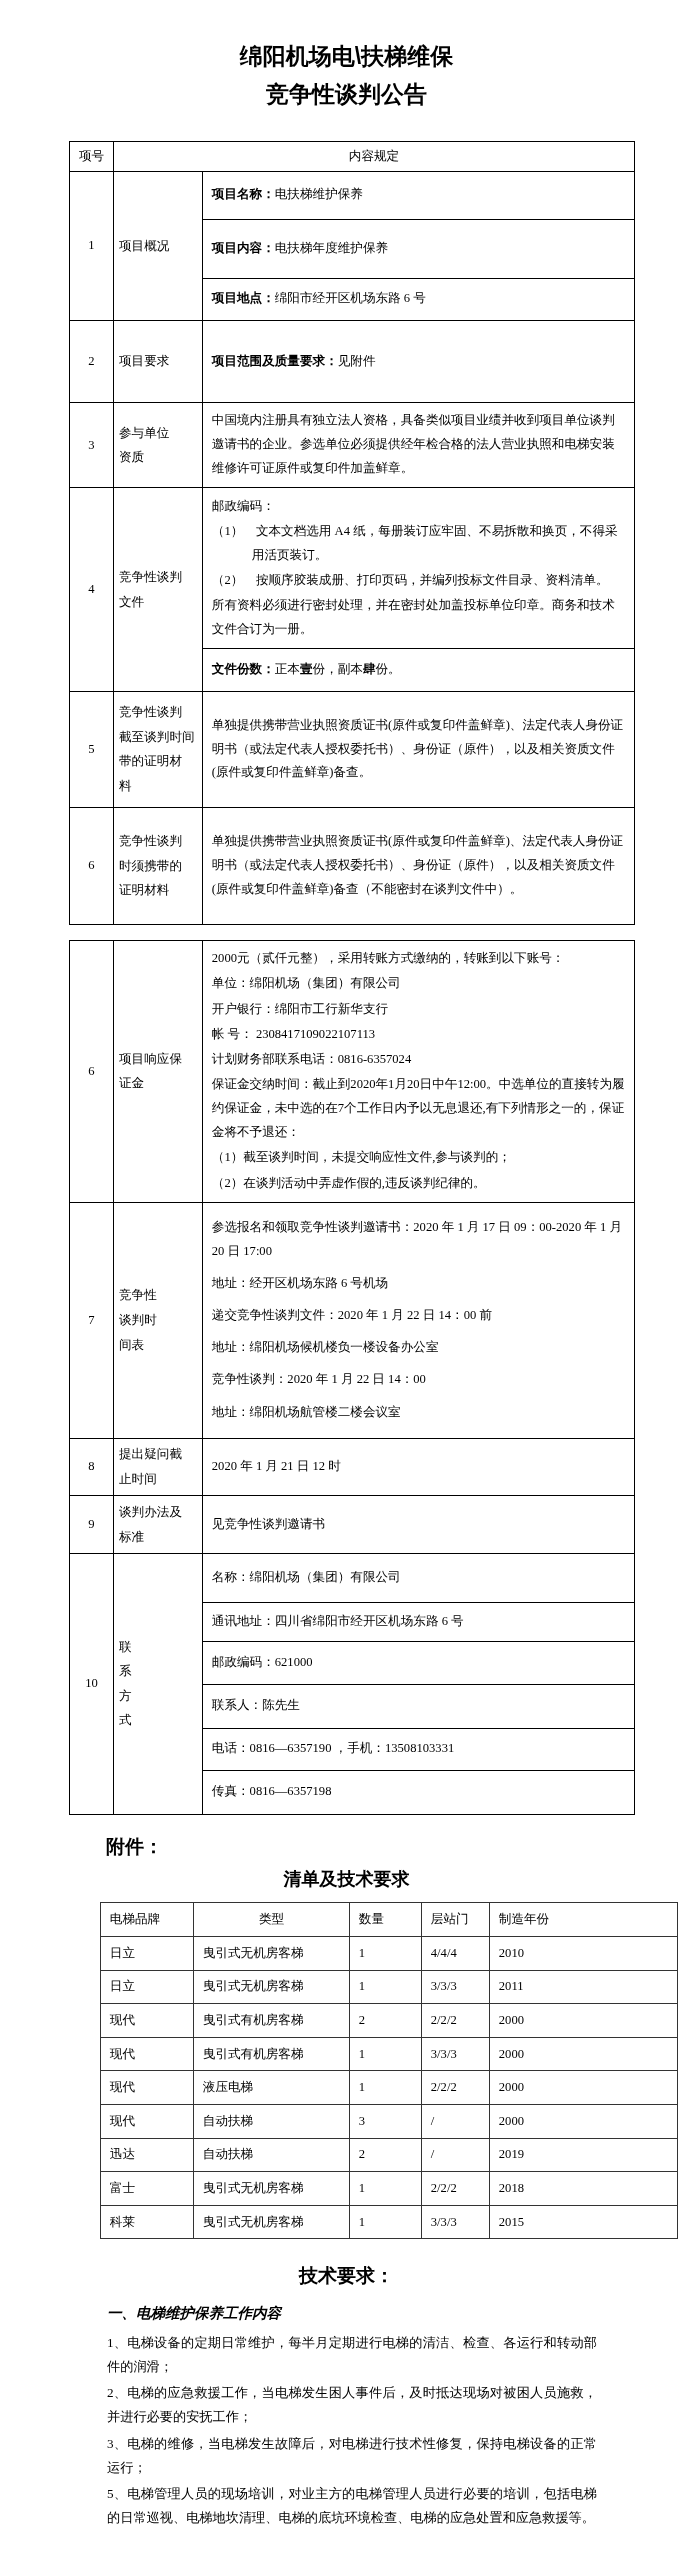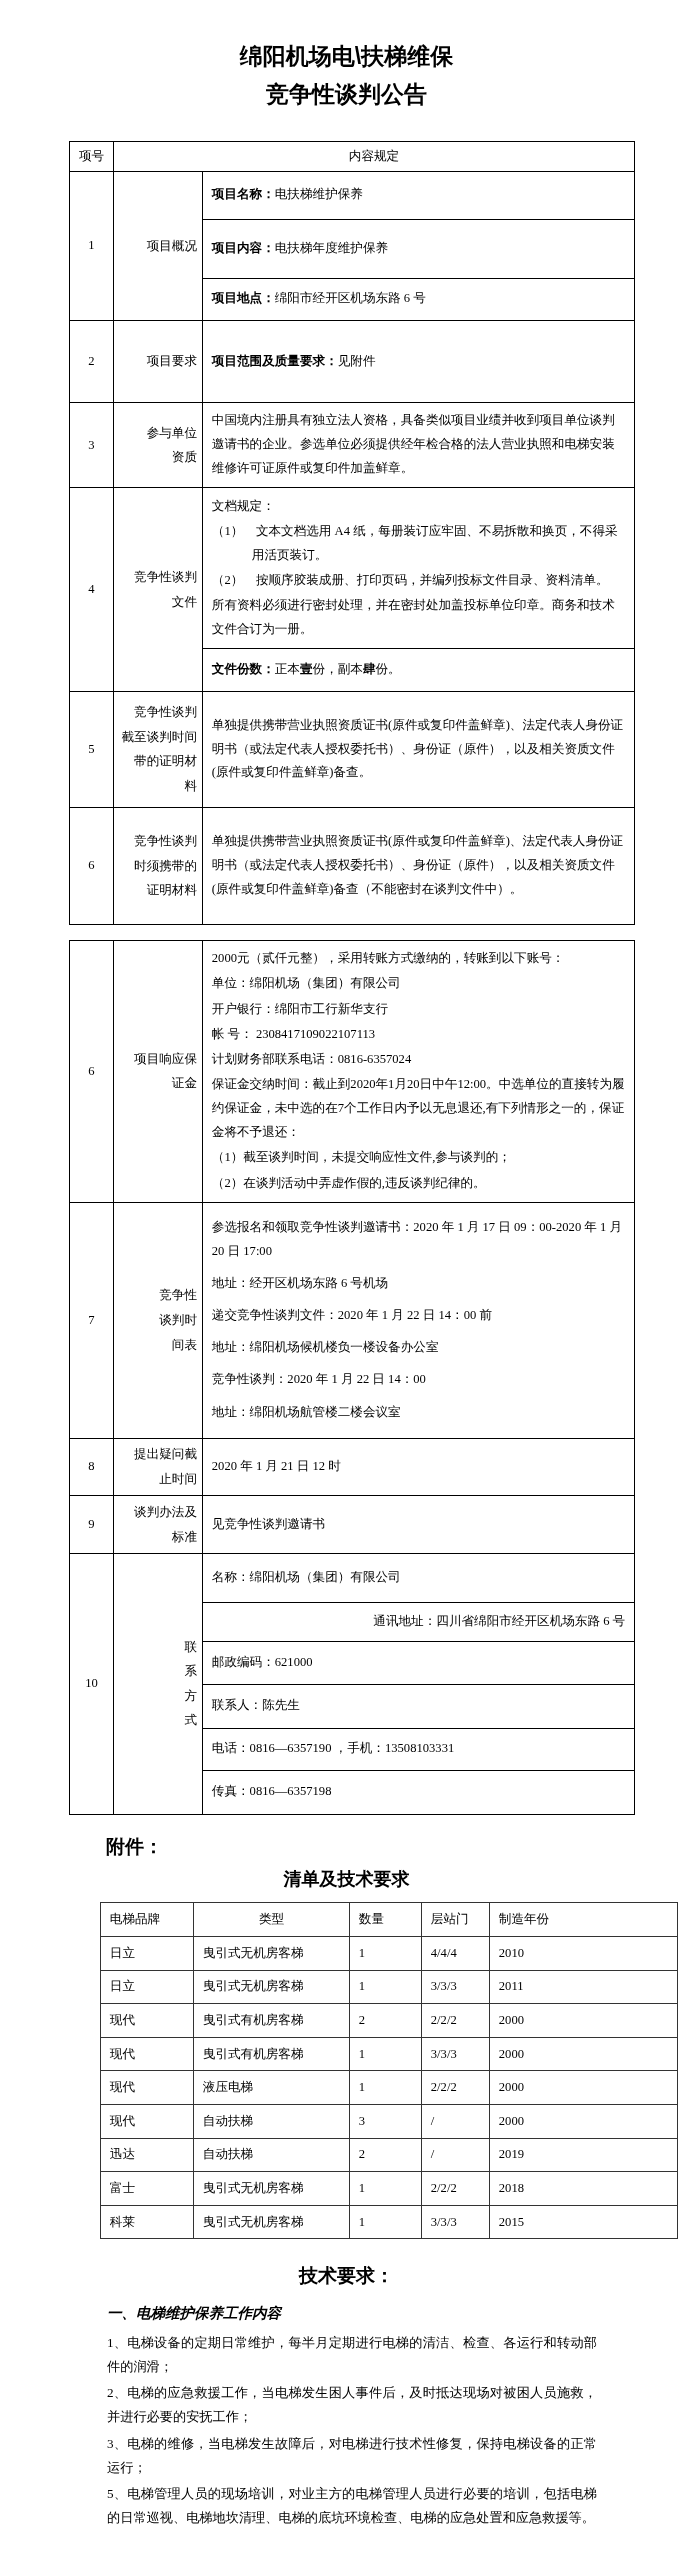--- a/index.html
+++ b/index.html
@@ -9,21 +9,21 @@
   .title { text-align:center; font-family:"Liberation Sans","DejaVu Sans",sans-serif;
            font-weight:bold; font-size:23px; line-height:38px; margin:0 0 28px 0; }
 
   table.doc-table { border-collapse:collapse; table-layout:fixed; margin-left:69px;
                     width:565px; border:1.9px solid #000; font-size:12.6px;margin-top:8px; }
   table.doc-table th { border:0.6px solid #000; font-weight:normal; height:26px;
                        text-align:center; padding:1.3px 3.8px; }
   table.doc-table td { border:0.6px solid #000; vertical-align:middle; }
   table.doc-table tr.major > td { border-top:1.9px solid #000; }
   td.num-cell { text-align:center; padding:2.5px 1.3px; }
-  td.label-cell { text-align:right; line-height:1.95; padding:3.8px 5px; }
+  td.label-cell { text-align:left; line-height:1.95; padding:3.8px 5px; }
   td.content-cell { text-align:left; padding:5px 8.8px; line-height:1.9; }
   .cpara { margin:1.3px 0; }
   .cpara.hang { padding-left:40px; text-indent:-40px; }
   #table2 { margin-top:15px; }
   td.spaced-cell .cpara { margin:8.2px 0; }
 
   .attachment-label { font-family:"Liberation Sans","DejaVu Sans",sans-serif;
                       font-weight:bold; font-size:19px; margin:19px 0 3.8px 106px; }
   .attachment-title { text-align:center; font-family:"Liberation Sans","DejaVu Sans",sans-serif;
                       font-weight:bold; font-size:18px; margin:7.6px 0 11.3px 0; }
@@ -102,21 +102,21 @@
             <div class="cpara">中国境内注册具有独立法人资格，具备类似项目业绩并收到项目单位谈判邀请书的企业。参选单位必须提供经年检合格的法人营业执照和电梯安装维修许可证原件或复印件加盖鲜章。</div>
           </td>
         </tr>
         <tr class="major">
           <td class="num-cell" rowspan="2">4</td>
           <td class="label-cell" rowspan="2">
             <div>竞争性谈判</div>
             <div>文件</div>
           </td>
           <td class="content-cell" style="height: 125px;">
-            <div class="cpara">文档规定：</div>
+            <div class="cpara">邮政编码：</div>
             <div class="cpara hang">（1）　文本文档选用 A4 纸，每册装订应牢固、不易拆散和换页，不得采用活页装订。</div>
             <div class="cpara hang">（2）　按顺序胶装成册、打印页码，并编列投标文件目录、资料清单。</div>
             <div class="cpara">所有资料必须进行密封处理，并在密封处加盖投标单位印章。商务和技术文件合订为一册。</div>
           </td>
         </tr>
         <tr class="minor">
           <td class="content-cell" style="height: 31.5px;">
             <div class="cpara"><b>文件份数：</b>正本<b>壹</b>份，副本<b>肆</b>份。</div>
           </td>
         </tr>
@@ -212,21 +212,21 @@
             <div>联</div>
             <div>系</div>
             <div>方</div>
             <div>式</div>
           </td>
           <td class="content-cell" style="height: 38px;">
             <div class="cpara">名称：绵阳机场（集团）有限公司</div>
           </td>
         </tr>
         <tr class="minor">
-          <td class="content-cell" style="height: 28px; text-align: right;">
+          <td class="content-cell" style="height: 28px;">
             <div class="cpara">通讯地址：四川省绵阳市经开区机场东路 6 号</div>
           </td>
         </tr>
         <tr class="minor">
           <td class="content-cell" style="height: 31.5px;">
             <div class="cpara">邮政编码：621000</div>
           </td>
         </tr>
         <tr class="minor">
           <td class="content-cell" style="height: 33px;">

